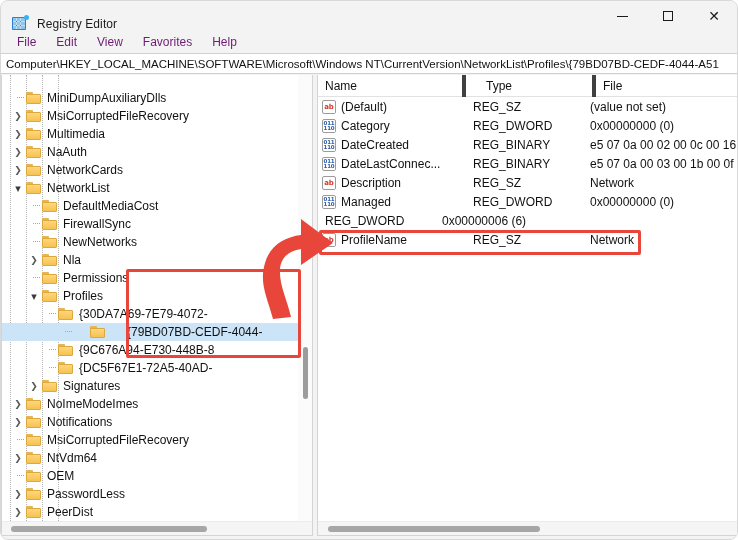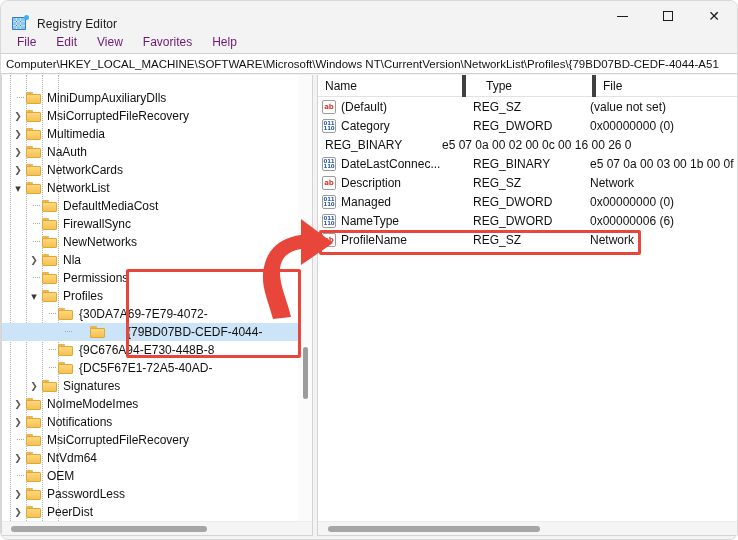--- a/index.html
+++ b/index.html
@@ -626,20 +626,27 @@
               <div class="vicon num">
                 <span>011</span>
                 <span>110</span>
               </div>
               <span>Category</span>
             </div>
             <div class="cell c-type">REG_DWORD</div>
             <div class="cell c-data">0x00000000 (0)</div>
           </div>
           <div class="lrow">
+            <div class="cell c-name">
+              <div class="vicon num">
+                <span>011</span>
+                <span>110</span>
+              </div>
+              <span>DateCreated</span>
+            </div>
             <div class="cell c-type">REG_BINARY</div>
             <div class="cell c-data">e5 07 0a 00 02 00 0c 00 16 00 26 0</div>
           </div>
           <div class="lrow">
             <div class="cell c-name">
               <div class="vicon num">
                 <span>011</span>
                 <span>110</span>
               </div>
               <span>DateLastConnec...</span>
@@ -660,27 +667,20 @@
               <div class="vicon num">
                 <span>011</span>
                 <span>110</span>
               </div>
               <span>Managed</span>
             </div>
             <div class="cell c-type">REG_DWORD</div>
             <div class="cell c-data">0x00000000 (0)</div>
           </div>
           <div class="lrow">
-            <div class="cell c-name">
-              <div class="vicon num">
-                <span>011</span>
-                <span>110</span>
-              </div>
-              <span>NameType</span>
-            </div>
             <div class="cell c-type">REG_DWORD</div>
             <div class="cell c-data">0x00000006 (6)</div>
           </div>
           <div class="lrow">
             <div class="cell c-name">
               <div class="vicon sz">ab</div>
               <span>ProfileName</span>
             </div>
             <div class="cell c-type">REG_SZ</div>
             <div class="cell c-data">Network</div>

